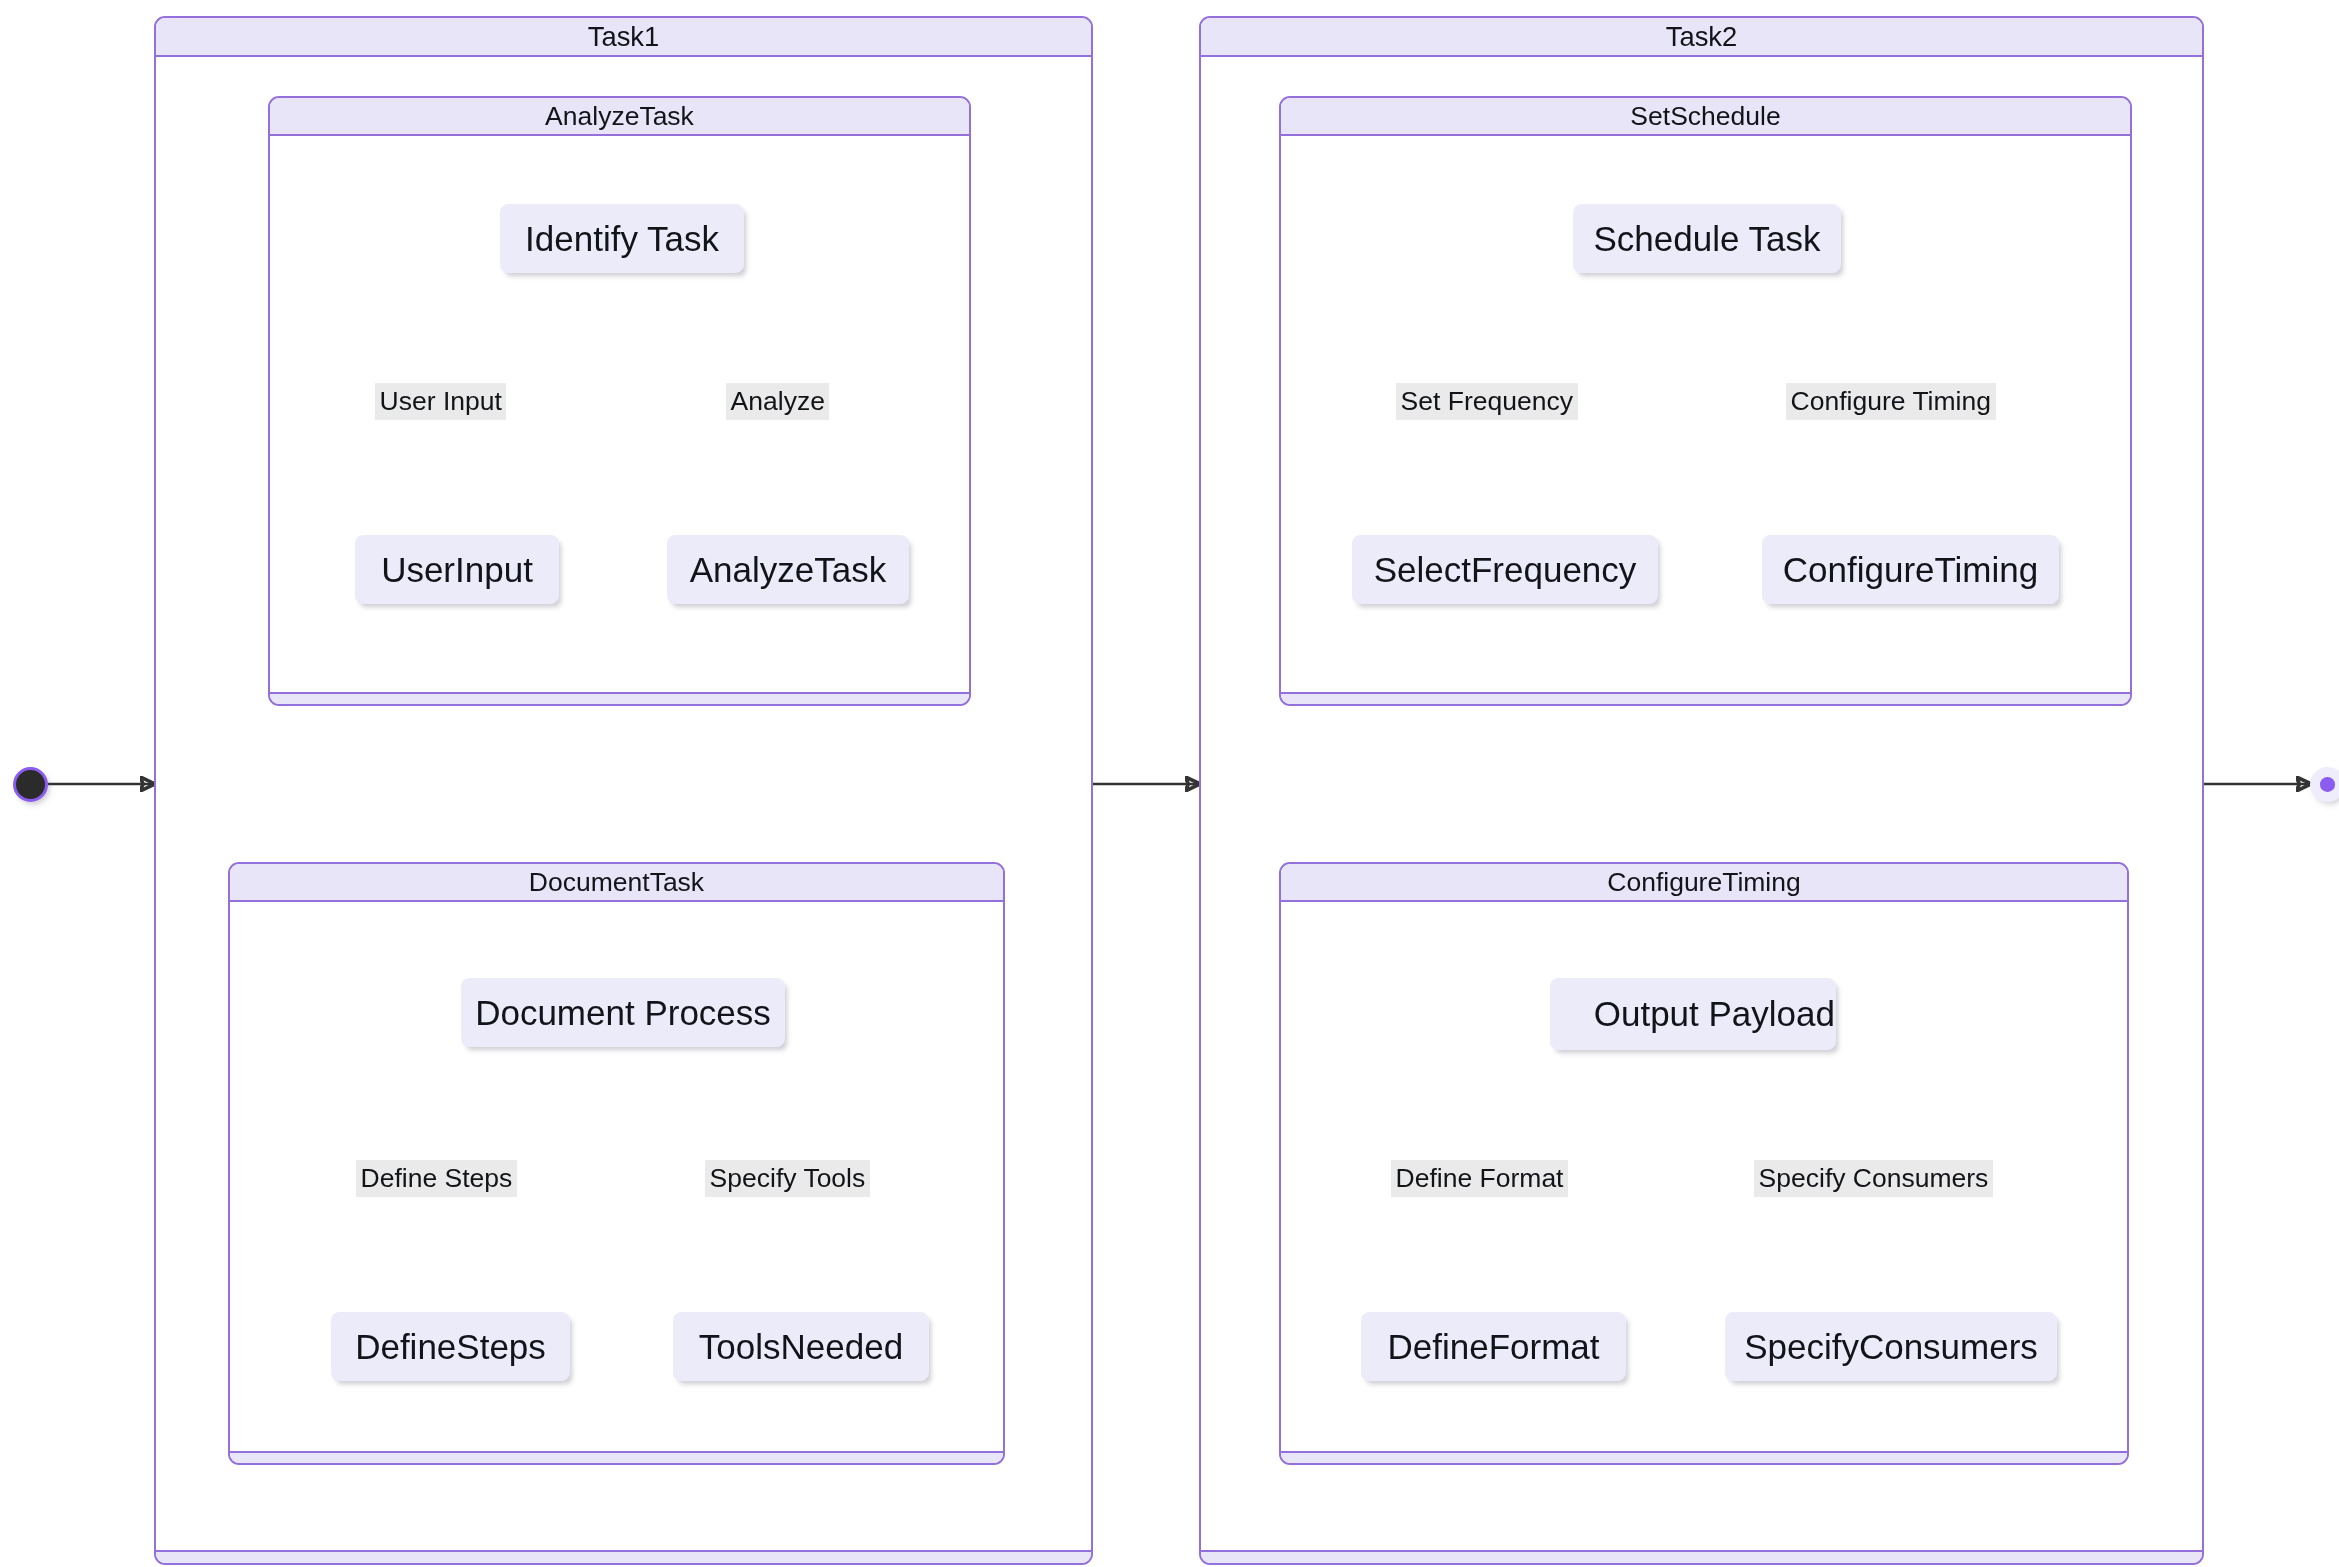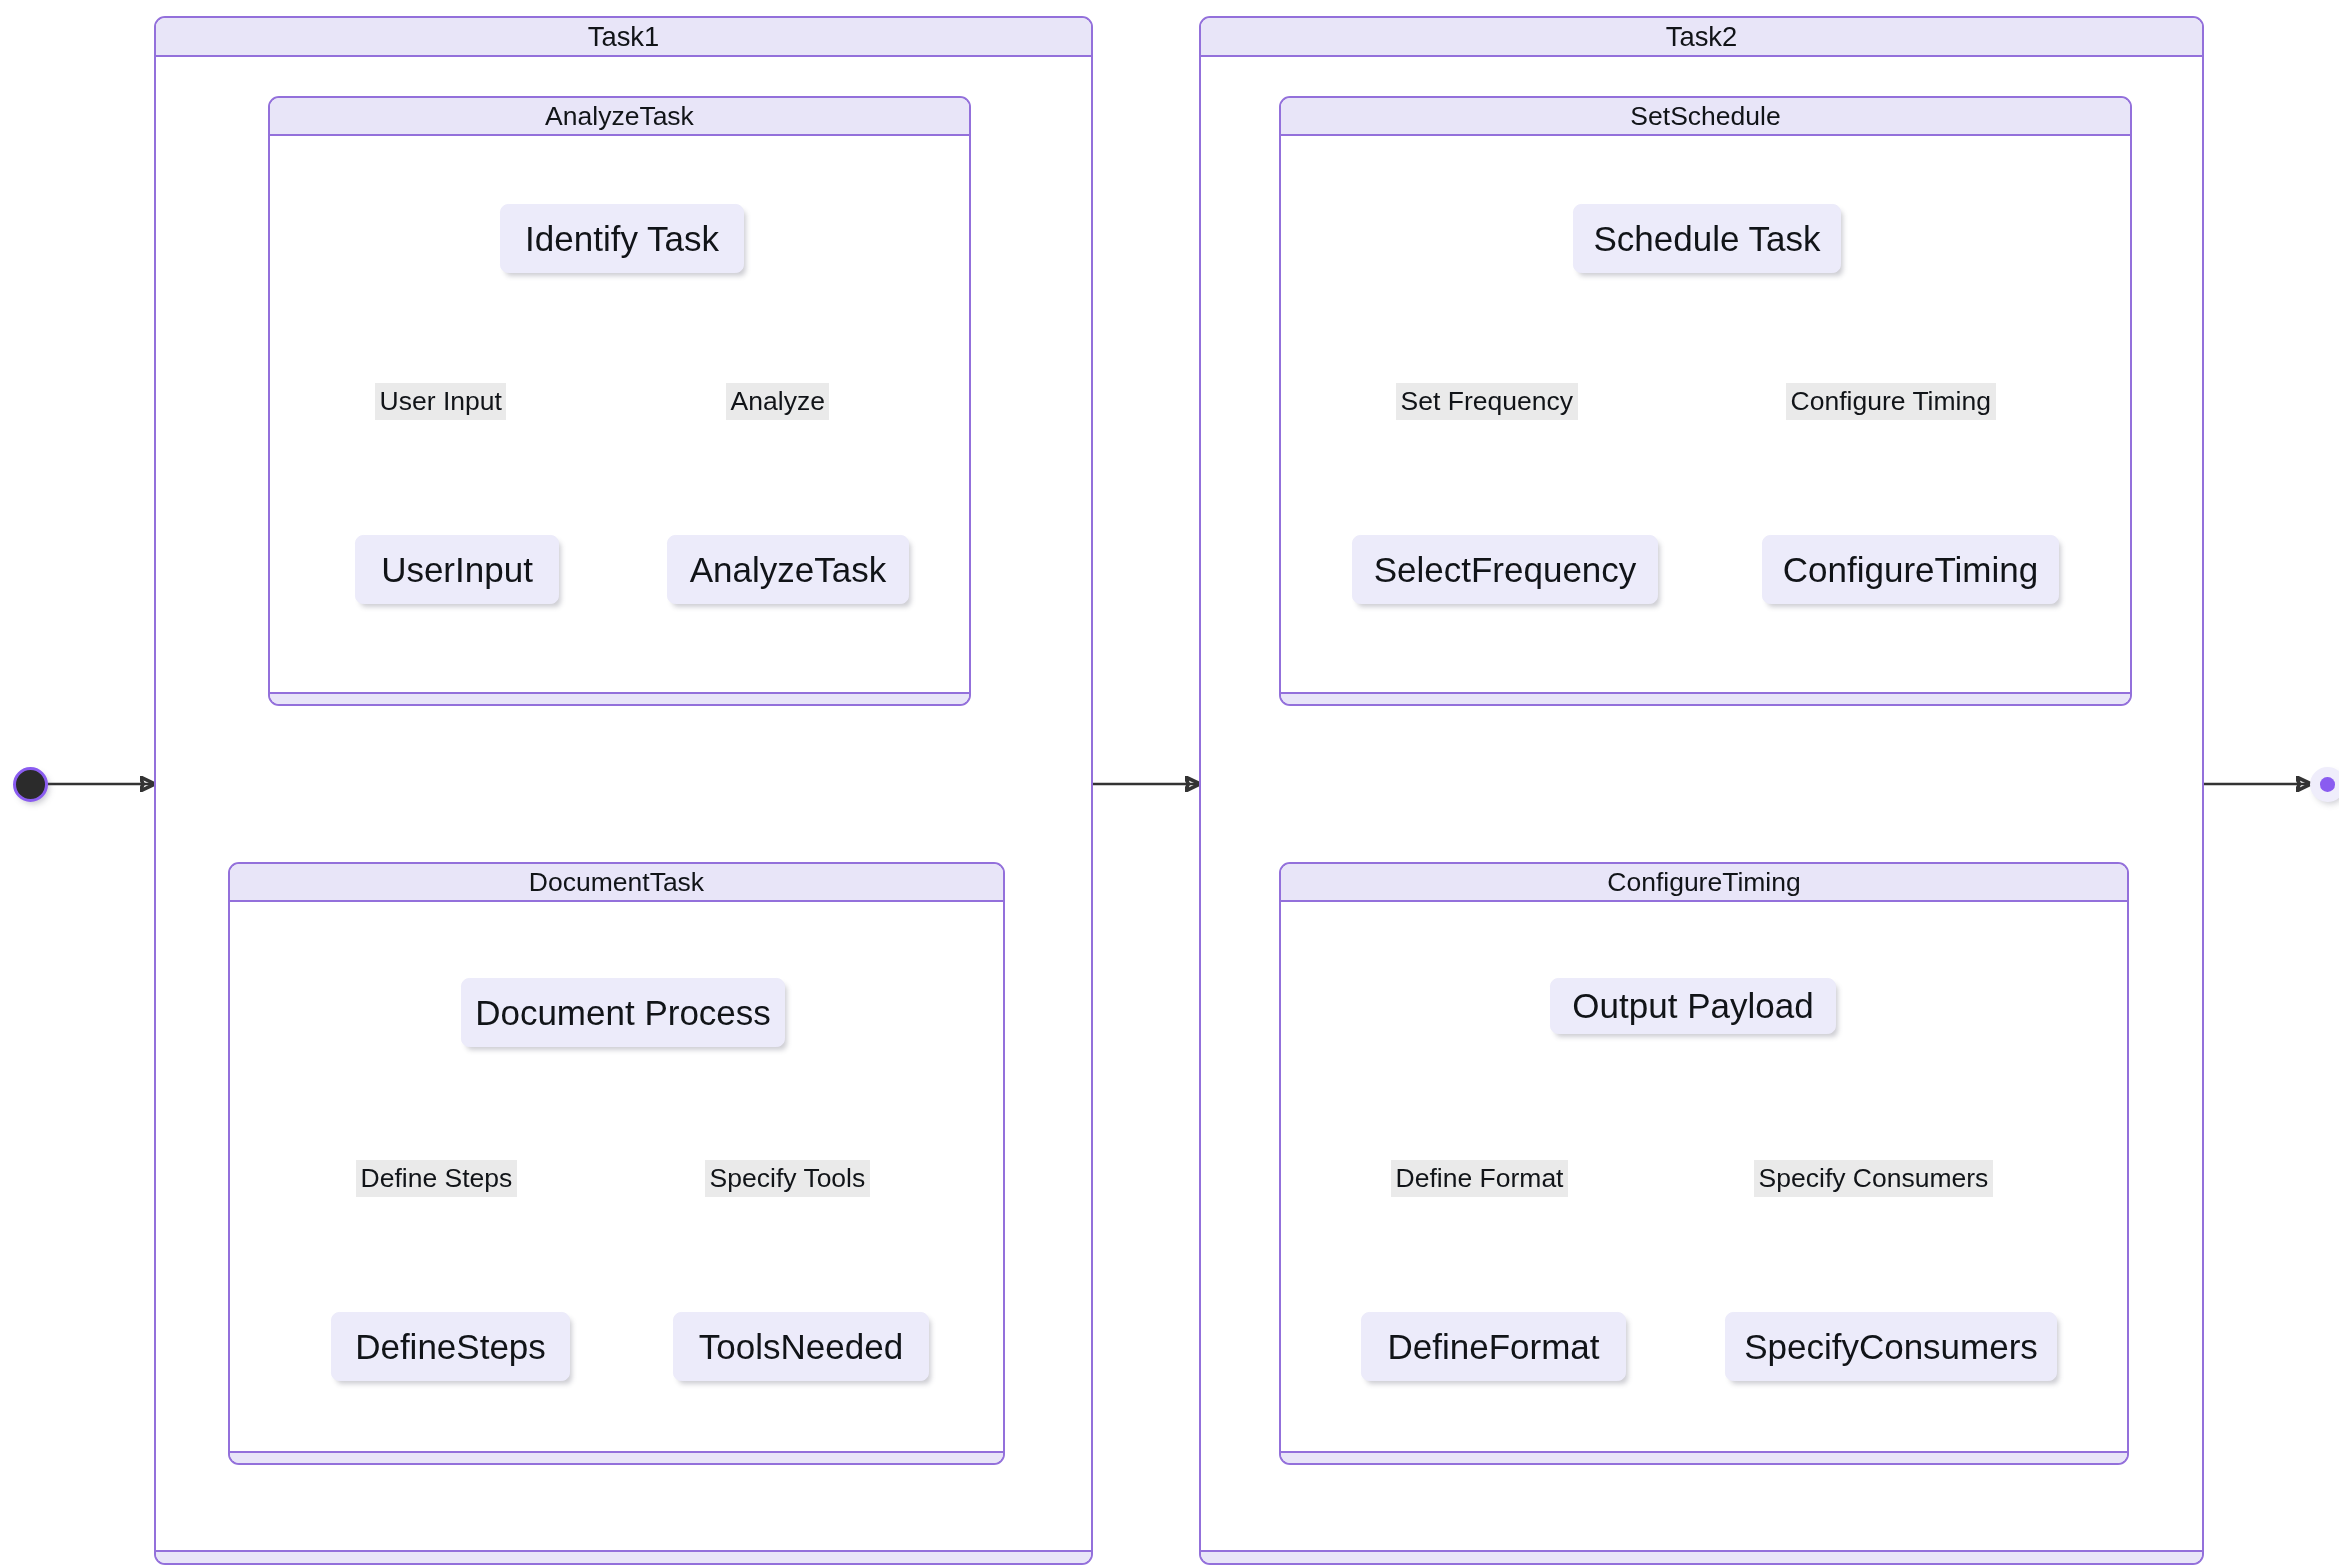--- a/index.html
+++ b/index.html
@@ -250,21 +250,21 @@
     <span>Configure Timing</span>
   </div>
 
   <div class="cluster cl-inner" style="left:1279px;top:862px;width:850px;height:603px;">
     <div class="cl-head">
       <span class="cl-title">ConfigureTiming</span>
     </div>
     <div class="cl-foot"></div>
   </div>
 
-  <div class="node" style="left:1550px;top:978px;width:286px;height:56px;">
+  <div class="node" style="left:1550px;top:978px;width:286px;height:72px;justify-content:flex-end;">
     <span>Output Payload</span>
   </div>
   <div class="node" style="left:1361px;top:1312px;width:265px;height:69px;">
     <span>DefineFormat</span>
   </div>
   <div class="node" style="left:1725px;top:1312px;width:332px;height:69px;">
     <span>SpecifyConsumers</span>
   </div>
 
   <div class="edge-label" style="left:1391px;top:1160px;">

